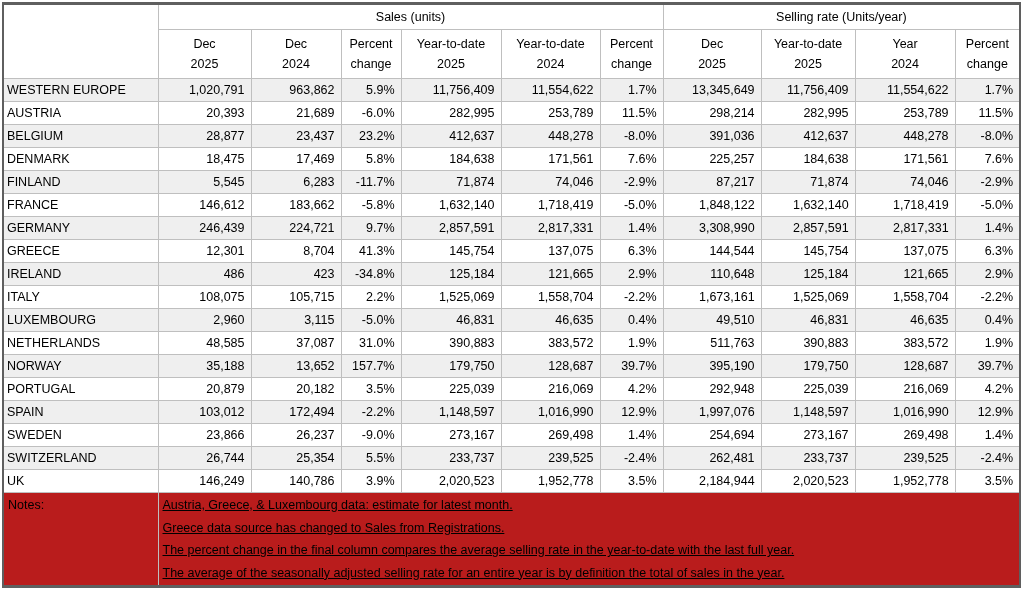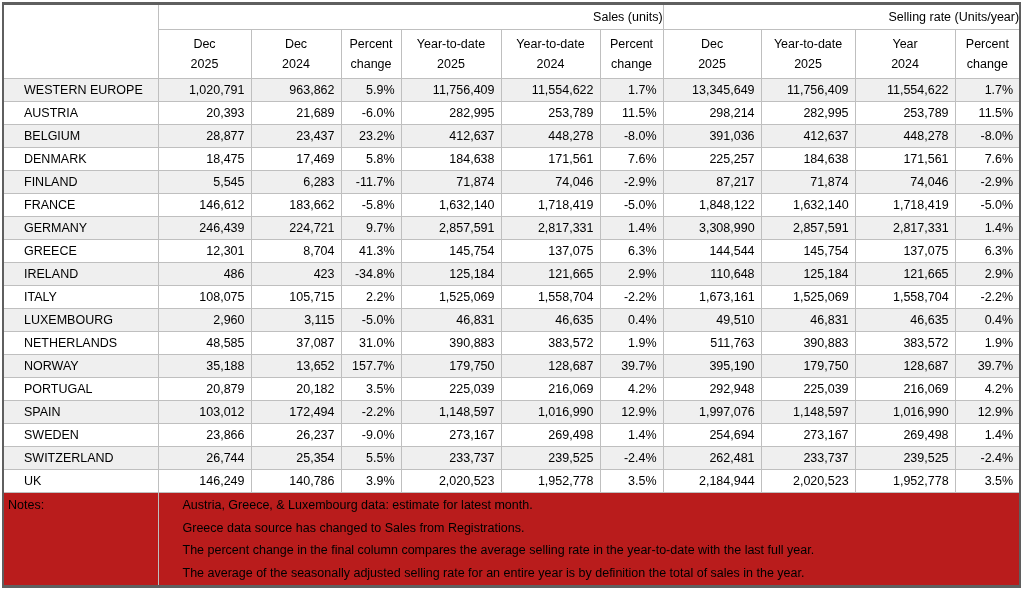--- a/index.html
+++ b/index.html
@@ -24,30 +24,30 @@
   }
   th, td {
     border: 1px solid #bfbfbf;
     font-weight: normal;
     font-size: 12.5px;
     overflow: hidden;
     white-space: nowrap;
     padding: 0;
   }
   thead th { background: #ffffff; text-align: center; }
-  thead tr.section-row th { height: 24px; text-align: right; }
+  thead tr.section-row th { height: 24px; }
   thead tr.cols-row th { height: 44px; line-height: 20px; padding: 2px 0; }
   tbody td { height: 22px; }
-  tbody td.country { text-align: left; padding-left: 20px; }
+  tbody td.country { text-align: left; padding-left: 3px; }
   tbody td.num { text-align: right; padding-right: 6px; }
   tbody tr:nth-child(odd) { background: #efefef; }
   tbody tr:nth-child(even) { background: #ffffff; }
   tfoot td { vertical-align: top; background: #b91c1c; }
   td.notes-label { padding: 2px 0 0 4px; line-height: 21px; }
-  td.notes-cell { padding: 1px 0 1px 24px; }
+  td.notes-cell { padding: 1px 0 1px 4px; text-decoration: underline; }
   td.notes-cell div { line-height: 22.5px; }
 </style>
 </head>
 <body>
 
 <div class="wrap">
   <table class="sales-table">
     <colgroup>
       <col style="width:155px">
       <col style="width:93px">

